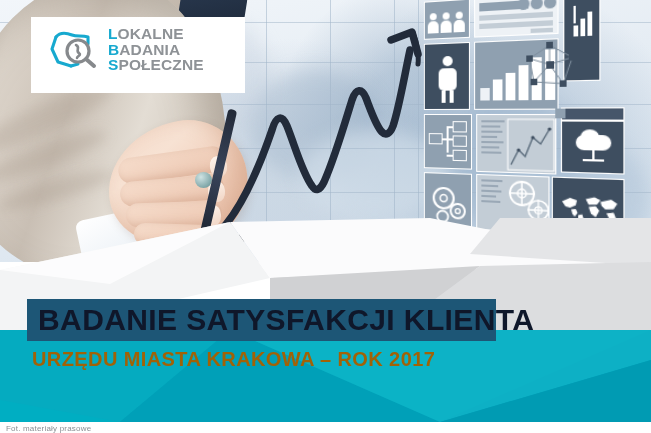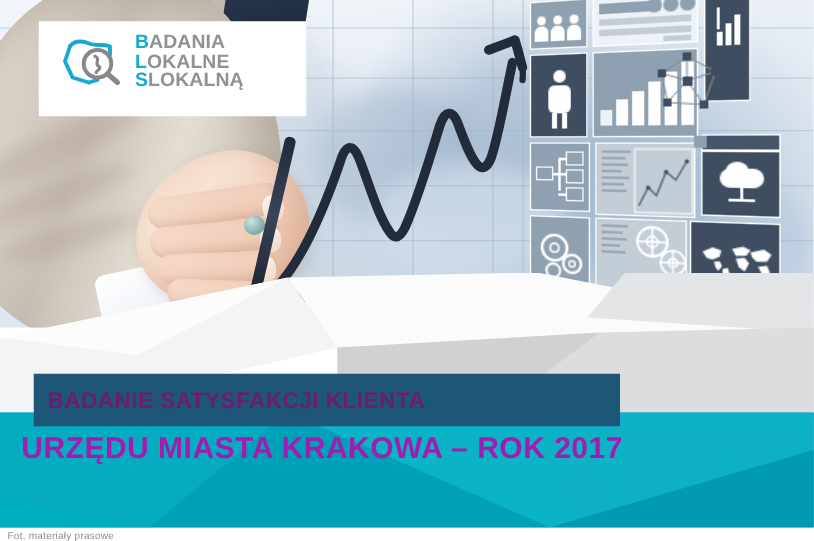--- a/index.html
+++ b/index.html
@@ -142,26 +142,26 @@
 
   
   .teal{position:absolute;left:0;top:330px;width:651px;height:92px;background:#00a2ba;overflow:hidden;}
   .tealsvg{position:absolute;inset:0;width:651px;height:92px;}
 
   .navybox{
     position:absolute;left:27px;top:299px;width:469px;height:42px;background:#1d5676;
   }
   .line1{
     position:absolute;left:38px;top:303px;width:470px;height:34px;
-    color:#701a75;font-size:18px;font-weight:bold;letter-spacing:.4px;
+    color:#0f172a;font-size:30px;font-weight:bold;letter-spacing:.4px;
     line-height:34px;white-space:nowrap;
   }
   .line2{
-    position:absolute;left:17px;top:340px;width:610px;height:38px;
-    color:#a21caf;font-size:24px;font-weight:bold;letter-spacing:.4px;
+    position:absolute;left:32px;top:340px;width:610px;height:38px;
+    color:#a16207;font-size:20px;font-weight:bold;letter-spacing:.4px;
     line-height:38px;white-space:nowrap;
   }
 
   .caption{
     position:absolute;left:6px;top:424px;color:#8a8f94;font-size:8px;
     letter-spacing:.2px;white-space:nowrap;
   }
 </style>
 </head>
 <body>
@@ -371,23 +371,23 @@
           <svg viewBox="0 0 52 42" width="52" height="42">
             <path d="M9 9 C 13 4, 20 5, 25 7 C 30 9, 35 7, 41 9 L 41 16" fill="none" stroke="#17a9cf" stroke-width="3.1" stroke-linecap="round" stroke-linejoin="round"></path>
             <path d="M9 9 L 5 21 L 11 34 L 24 38" fill="none" stroke="#17a9cf" stroke-width="3.1" stroke-linecap="round" stroke-linejoin="round"></path>
             <path d="M24 38 L 31 36" fill="none" stroke="#17a9cf" stroke-width="3.1" stroke-linecap="round"></path>
             <circle cx="31" cy="23" r="11" fill="#ffffff" stroke="#86898c" stroke-width="3.2"></circle>
             <path d="M29 17 C 34 19, 28 23, 32 25 C 35 27, 30 28, 30 30" fill="none" stroke="#86898c" stroke-width="2.6" stroke-linecap="round"></path>
             <path d="M39 31 L 47 38" stroke="#86898c" stroke-width="4" stroke-linecap="round"></path>
           </svg>
         </div>
         <div class="logo-words">
+          <p class="lw"><span class="cap">L</span><span>OKALNE</span></p>
           <p class="lw"><span class="cap">B</span><span>ADANIA</span></p>
-          <p class="lw"><span class="cap">L</span><span>OKALNE</span></p>
-          <p class="lw"><span class="cap">S</span><span>LOKALNĄ</span></p>
+          <p class="lw"><span class="cap">S</span><span>POŁECZNE</span></p>
         </div>
       </div>
     </div>
   </div>
 
   <svg class="poly" viewBox="0 0 651 122">
     <polygon points="0,40 200,0 651,0 651,122 0,122" fill="#ffffff" opacity="0"></polygon>
     <polygon points="0,52 230,4 270,60 0,122" fill="#f3f4f5"></polygon>
     <polygon points="230,4 270,60 651,44 430,0" fill="#fbfbfc"></polygon>
     <polygon points="270,60 651,44 651,122 270,122" fill="#d9dadc"></polygon>

